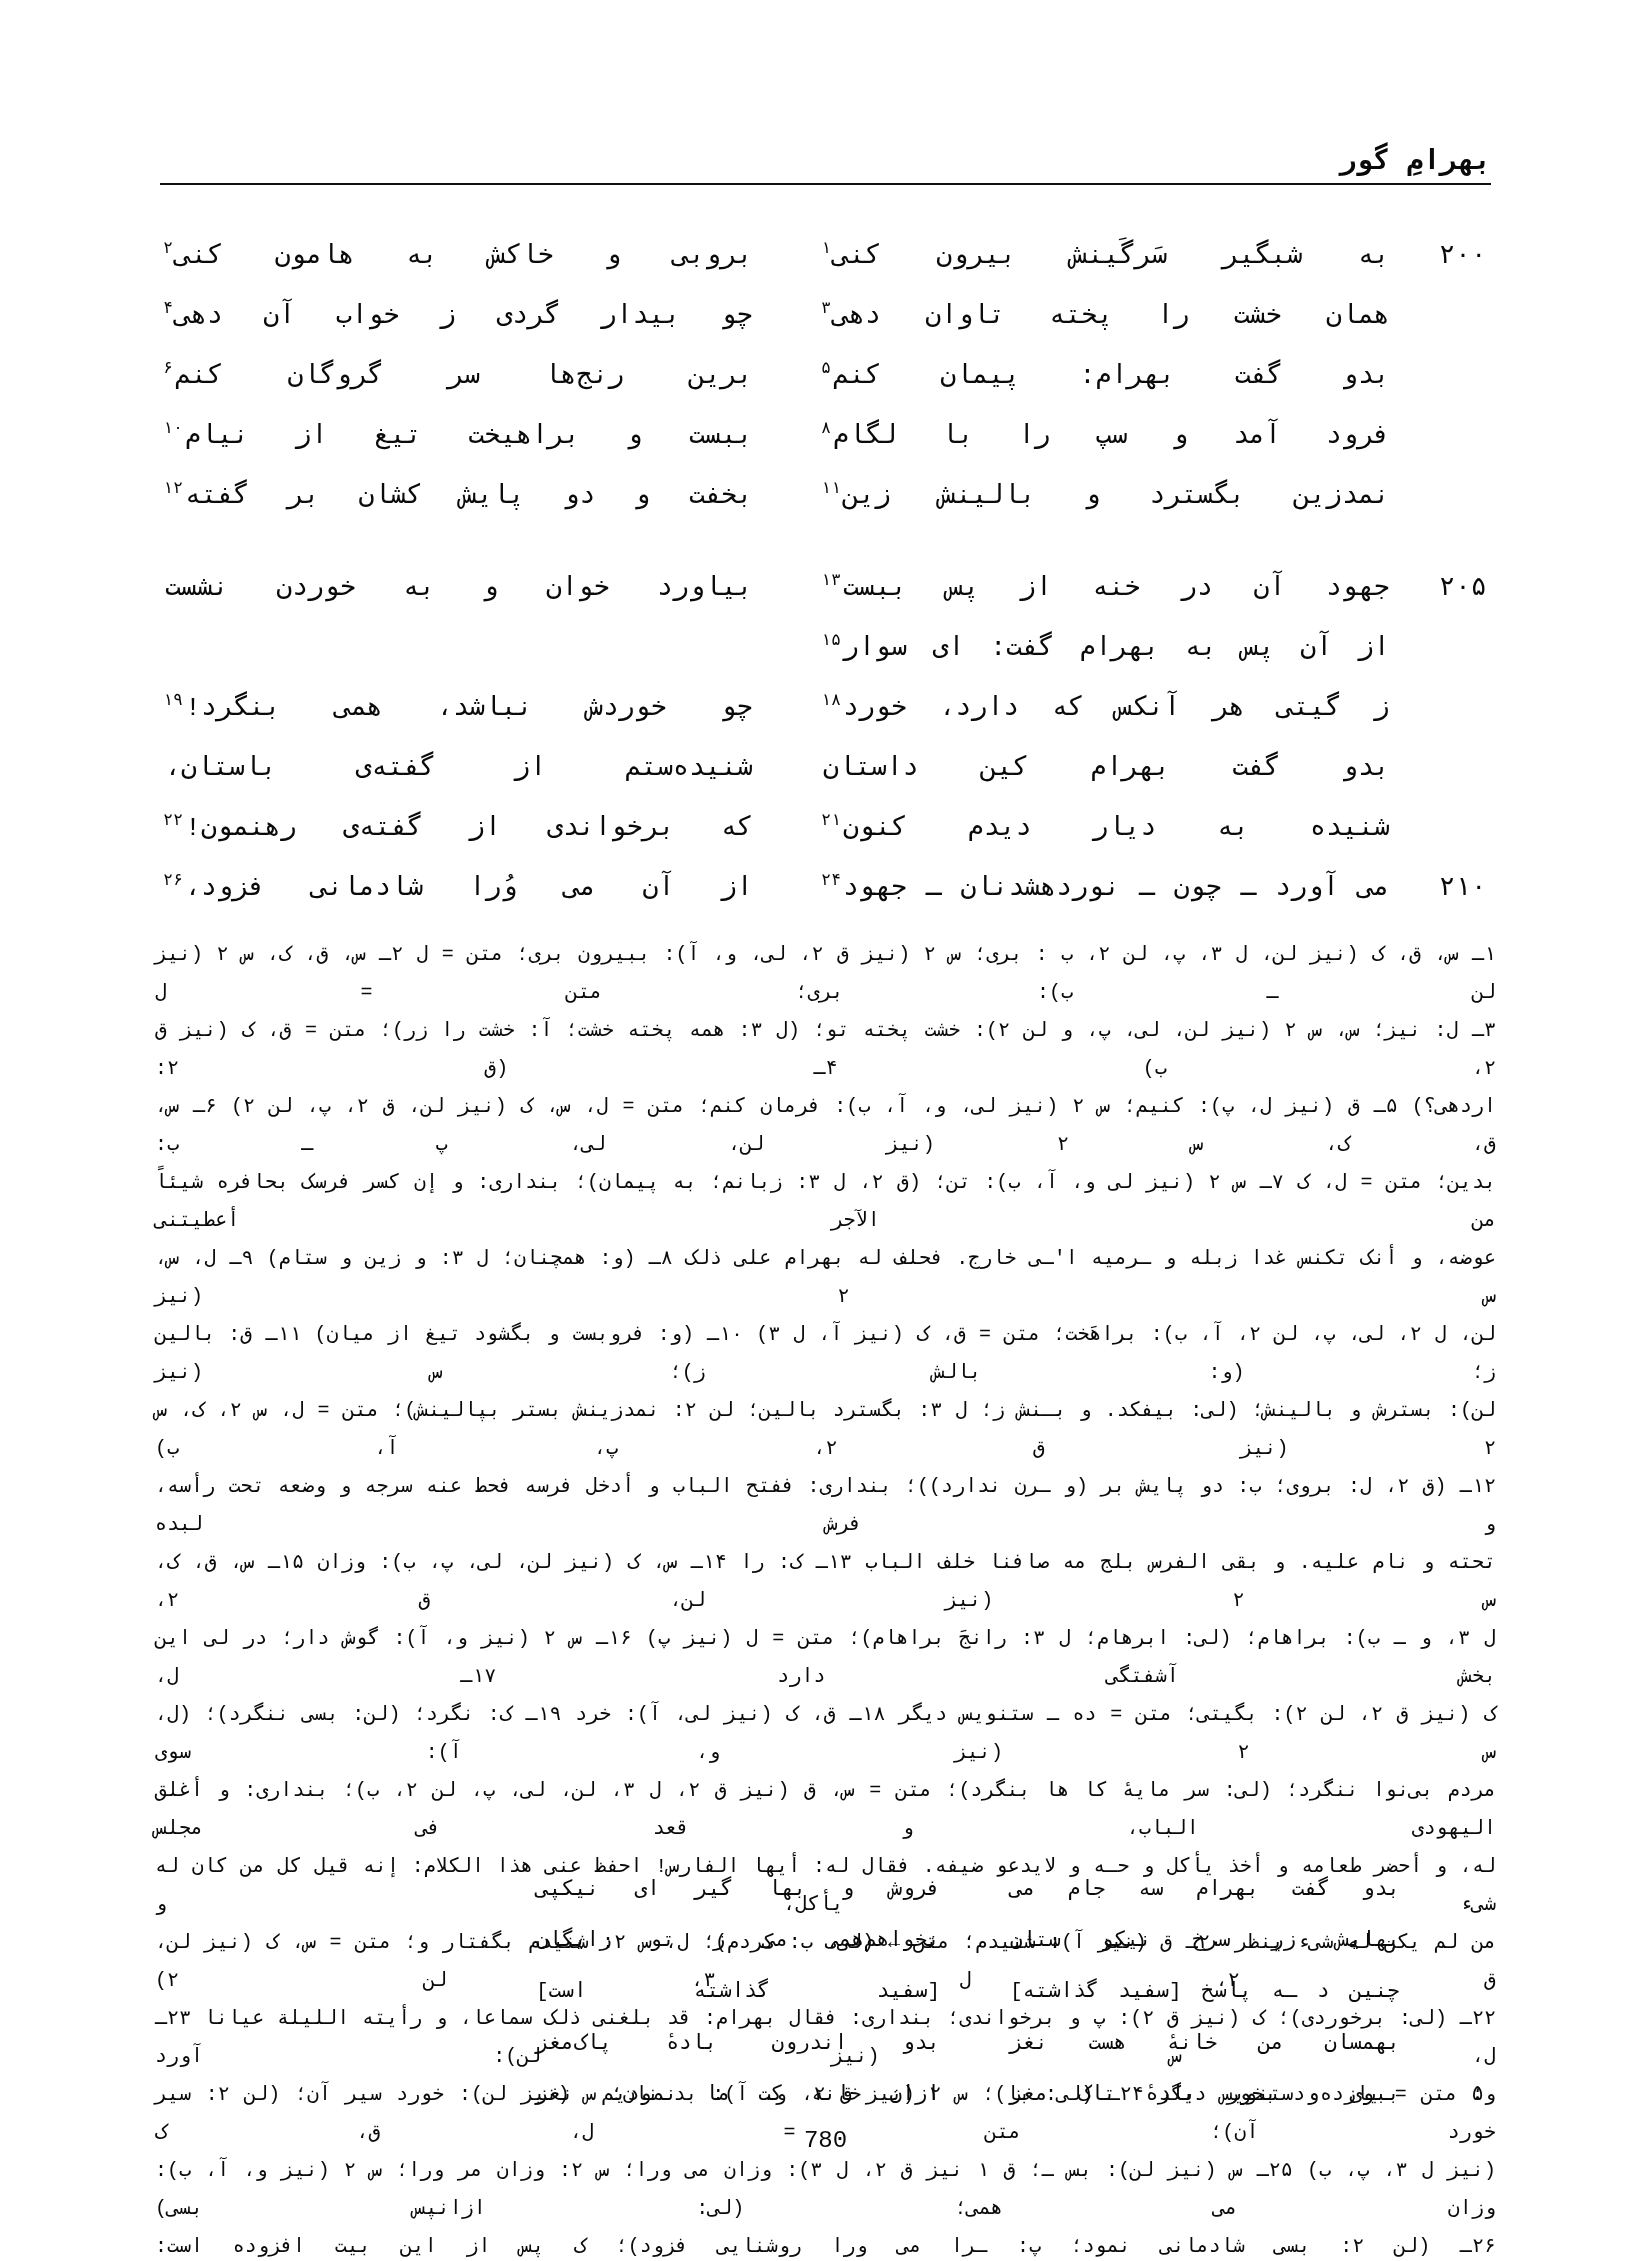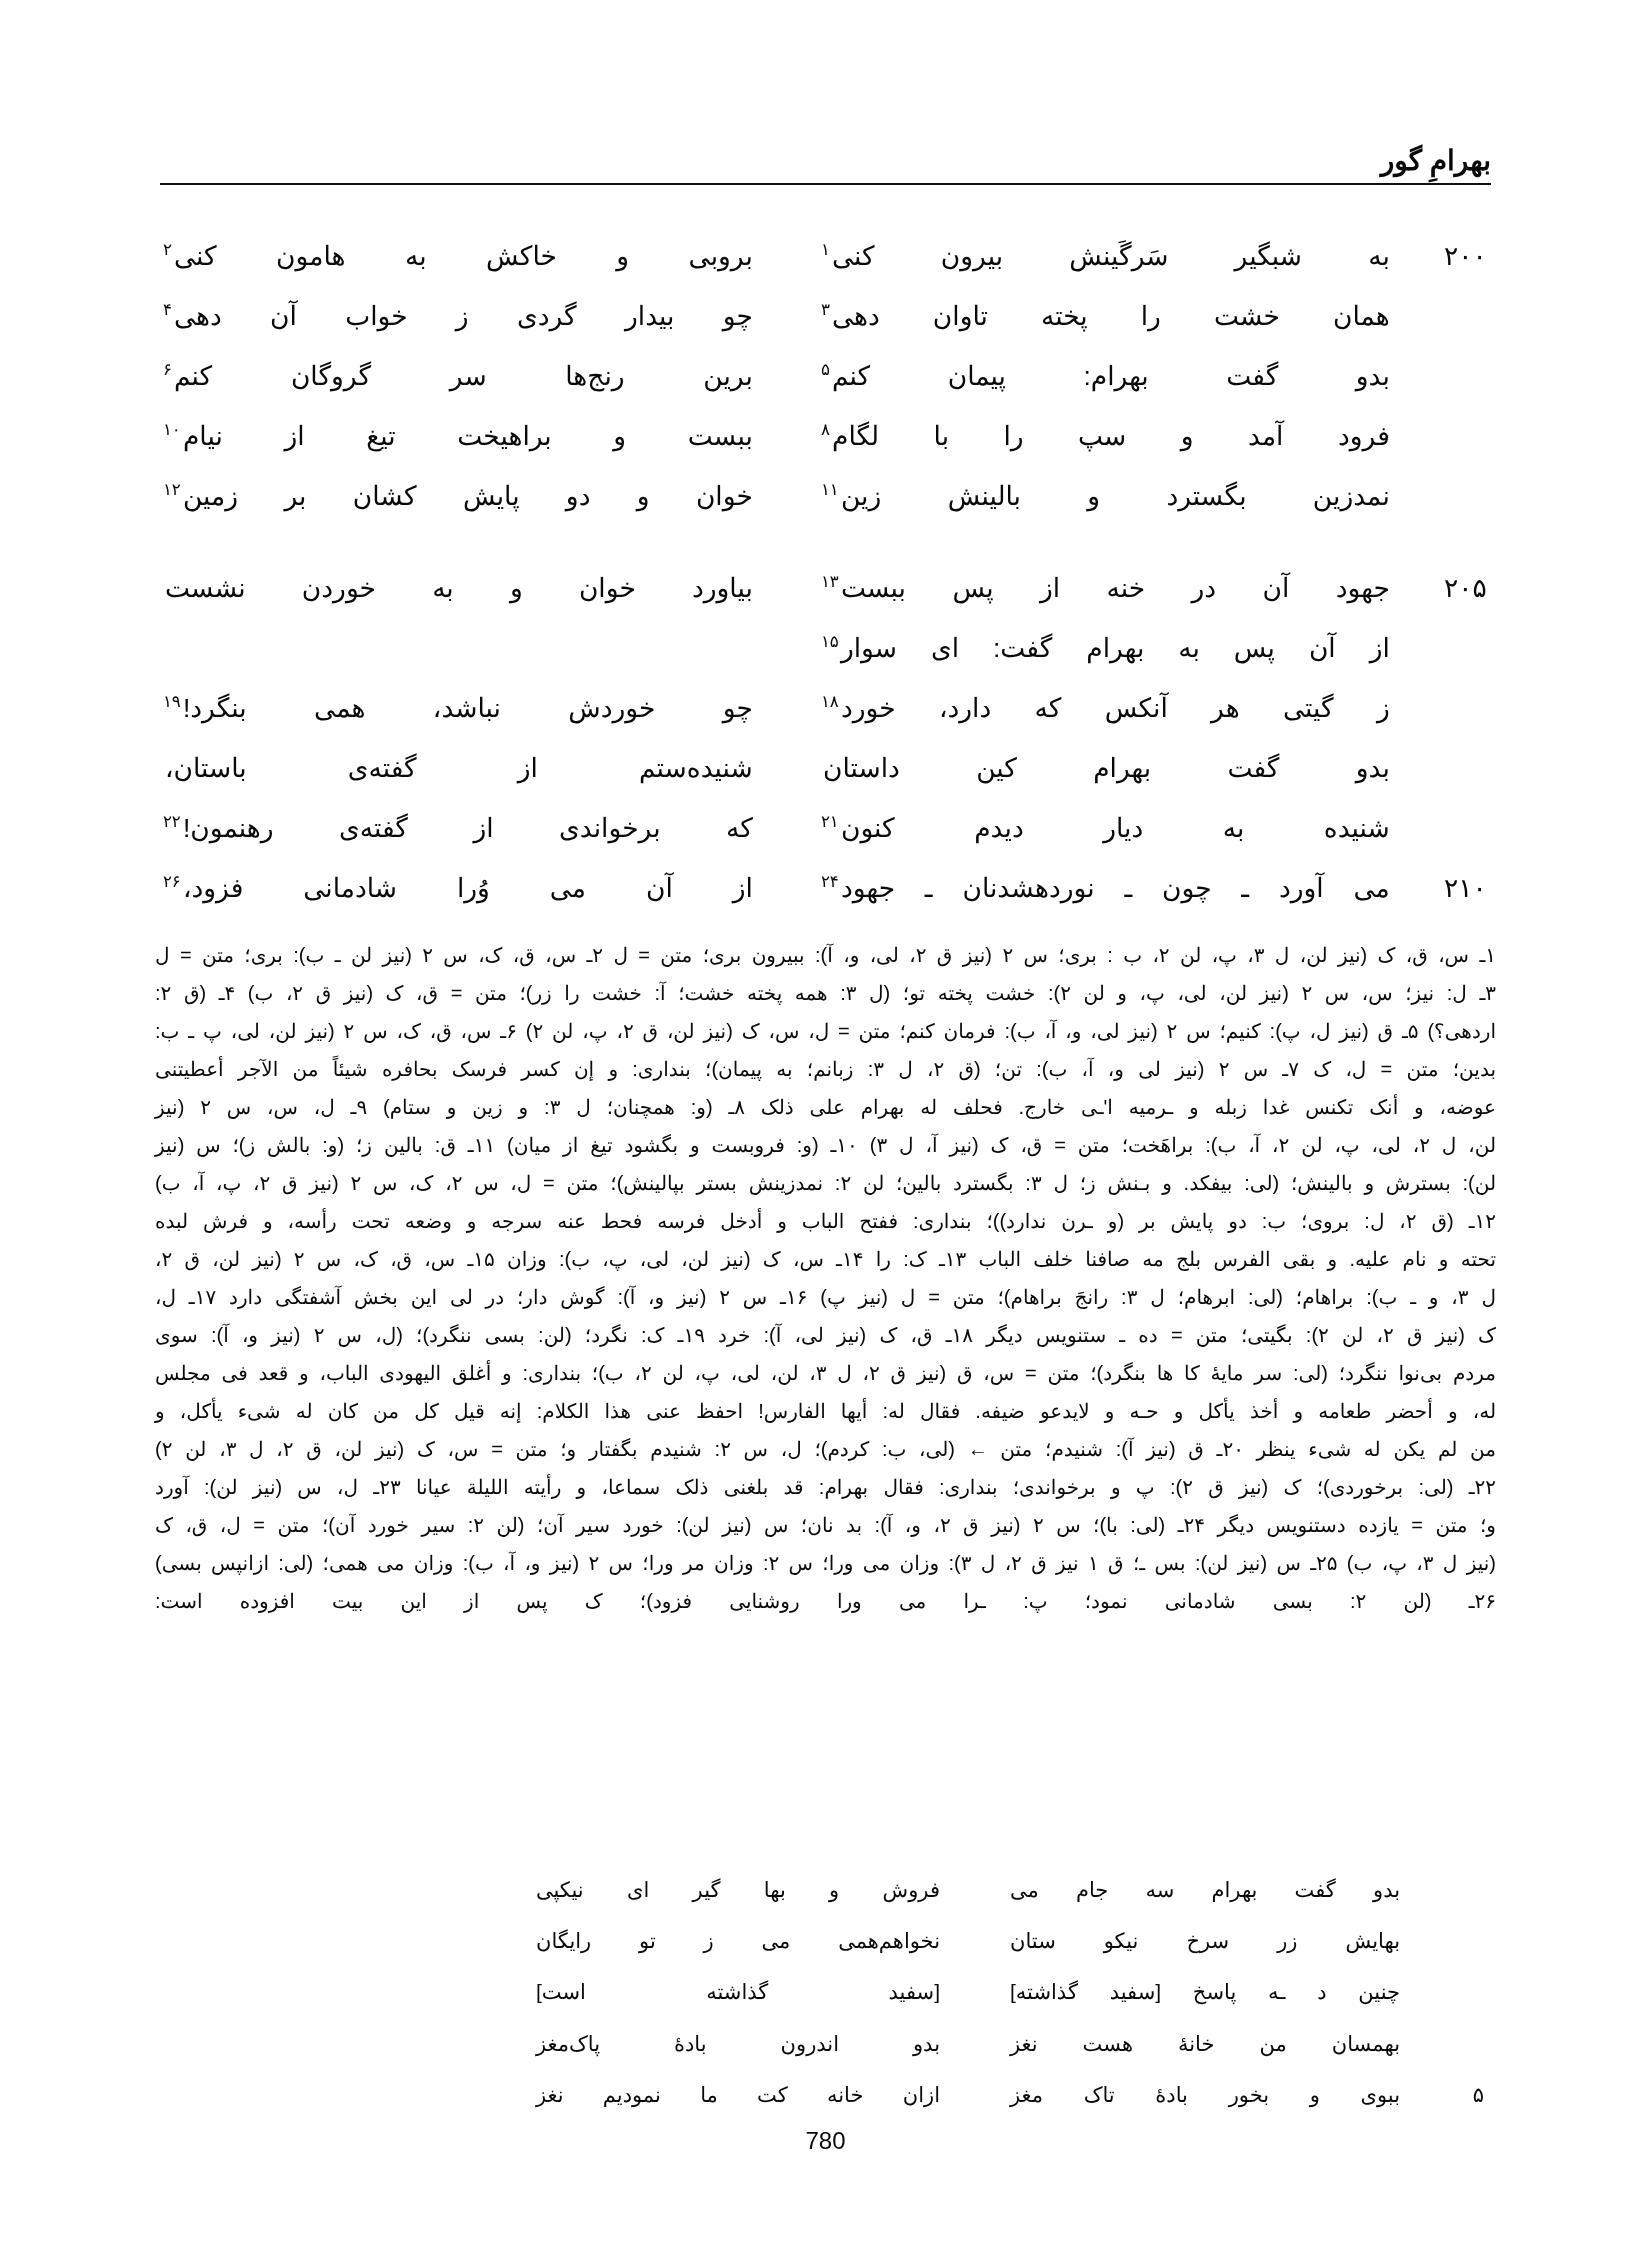--- a/index.html
+++ b/index.html
@@ -7,21 +7,21 @@
     margin: 0;
     padding: 0;
     background: #ffffff;
   }
   .page {
     position: relative;
     width: 1651px;
     height: 2261px;
     background: #ffffff;
     box-sizing: border-box;
-    font-family: Liberation Sans, sans-serif;
+    font-family: Liberation Mono, monospace;
     color: #0a0a0a;
     direction: rtl;
   }
 
   
   .header {
     position: absolute;
     top: 118px;
     right: 160px;
     left: 160px;
@@ -188,21 +188,21 @@
 
       <div class="beyt">
         <div class="num-gutter"></div>
         <div class="hemistich m1"><span>فرود آمد و سپ را با لگام</span><sup class="fn">۸</sup></div>
         <div class="hemistich m2"><span>ببست و براهیخت تیغ از نیام</span><sup class="fn">۱۰</sup></div>
       </div>
 
       <div class="beyt">
         <div class="num-gutter"></div>
         <div class="hemistich m1"><span>نمدزین بگسترد و بالینش زین</span><sup class="fn">۱۱</sup></div>
-        <div class="hemistich m2"><span>خوان و دو پایش کشان بر زمین</span><sup class="fn">۱۲</sup></div>
+        <div class="hemistich m2"><span>بخفت و دو پایش کشان بر گفته</span><sup class="fn">۱۲</sup></div>
       </div>
 
     </div>
 
     <div class="stanza">
 
       <div class="beyt">
         <div class="num-gutter">۲۰۵</div>
         <div class="hemistich m1"><span>جهود آن در خنه از پس ببست</span><sup class="fn">۱۳</sup></div>
         <div class="hemistich m2"><span>بیاورد خوان و به خوردن نشست</span><sup class="fn"></sup></div>

